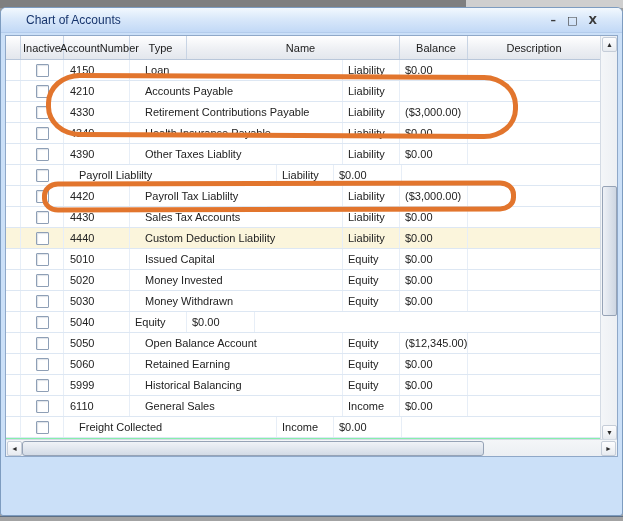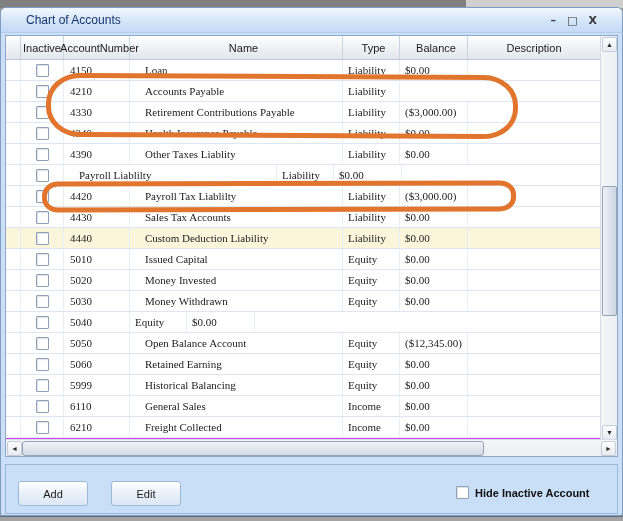--- a/index.html
+++ b/index.html
@@ -16,31 +16,31 @@
 
   .titlebar { height:25px; padding:0 25px; display:flex; align-items:center;
               background:linear-gradient(#f2f8fe,#d9e8fa 45%,#c2d9f6);
               border-radius:5px 5px 0 0; border-bottom:1px solid #b3ccec; }
   .title { font-size:12px; color:#17356d; }
   .win-controls { margin-left:auto; display:flex; gap:11px; align-items:center; }
   .win-btn { font-size:11px; line-height:11px; color:#3a3a3a; font-weight:bold; cursor:default;
              font-family:"DejaVu Sans", sans-serif; }
 
   .content { position:absolute; left:4px; top:27px; width:613px; height:422px;
-             background:#d946ef; border:1px solid #8fa8c8; }
+             background:#86efac; border:1px solid #8fa8c8; }
 
   
   .header-row { position:absolute; top:0; left:0; right:17px; height:24px; display:flex;
                 background:linear-gradient(#ffffff,#eef0f4 55%,#e3e7ed);
                 border-bottom:1px solid #b9c7da; font-size:11px; color:#1c1c1c; }
   .header-row .cell { display:flex; align-items:center; justify-content:center;
                       border-right:1px solid #c8d4e4; height:100%; }
 
   .rows { position:absolute; top:24px; left:0; right:17px; bottom:17px; overflow:hidden; }
-  .row { height:21px; display:flex; border-bottom:1px solid #dde7f3; font-size:11px; color:#222; background:#fff;font-family:Liberation Serif, serif; }
+  .row { height:21px; display:flex; border-bottom:1px solid #dde7f3; font-size:11px; color:#222; background:#fff; }
   .row.hl { background:#fbf5dc; }
   .row .cell { display:flex; align-items:center; border-right:1px solid #e7eef7; height:100%; overflow:hidden; white-space:nowrap; }
 
   .c-ind  { width:15px;  flex:0 0 15px; }
   .c-chk  { width:43px;  flex:0 0 43px; justify-content:center; }
   .c-num  { width:66px;  flex:0 0 66px; padding-left:6px; }
   .c-name { width:213px; flex:0 0 213px; padding-left:15px; }
   .c-type { width:57px;  flex:0 0 57px; padding-left:5px; }
   .c-bal  { width:68px;  flex:0 0 68px; padding-left:5px; }
   .c-desc { flex:1 1 auto; border-right:none !important; }
@@ -103,22 +103,22 @@
       <span class="win-btn">X</span>
     </span>
   </div>
 
   <div class="content">
 
     <div class="header-row">
       <div class="cell c-ind"></div>
       <div class="cell c-chk">Inactive</div>
       <div class="cell c-num">AccountNumber</div>
+      <div class="cell c-type">Type</div>
       <div class="cell c-name">Name</div>
-      <div class="cell c-type">Type</div>
       <div class="cell c-bal">Balance</div>
       <div class="cell c-desc">Description</div>
     </div>
 
     <div class="rows">
         <div class="row">
     <div class="cell c-ind"></div>
     <div class="cell c-chk">
       <div class="checkbox"></div>
     </div>
@@ -299,21 +299,20 @@
     <div class="cell c-name">General Sales</div>
     <div class="cell c-type">Income</div>
     <div class="cell c-bal">$0.00</div>
     <div class="cell c-desc"></div>
   </div>
         <div class="row">
     <div class="cell c-ind"></div>
     <div class="cell c-chk">
       <div class="checkbox"></div>
     </div>
-    <div class="cell c-num">6210</div>
     <div class="cell c-name">Freight Collected</div>
     <div class="cell c-type">Income</div>
     <div class="cell c-bal">$0.00</div>
     <div class="cell c-desc"></div>
   </div>
       </div>
 
     <div class="vscroll">
       <div class="sb-btn sb-up">▲</div>
       <div class="vthumb"></div>
@@ -321,25 +320,17 @@
     </div>
 
     <div class="hscroll">
       <div class="sb-btn sb-left">◄</div>
       <div class="hthumb"></div>
       <div class="sb-btn sb-right">►</div>
     </div>
 
   </div>
 
-  <div class="panel">
-    <div class="btn btn-add">Add</div>
-    <div class="btn btn-edit">Edit</div>
-    <div class="hide-group">
-      <div class="checkbox"></div>
-      <span class="hide-label">Hide Inactive Account</span>
-    </div>
-  </div>
 
 </div>
 
 <div class="annot annot-1" style="border-color: rgb(226, 117, 45);"></div>
 <div class="annot annot-2" style="border-color: rgb(226, 117, 45);"></div>
 
 </body></html>

